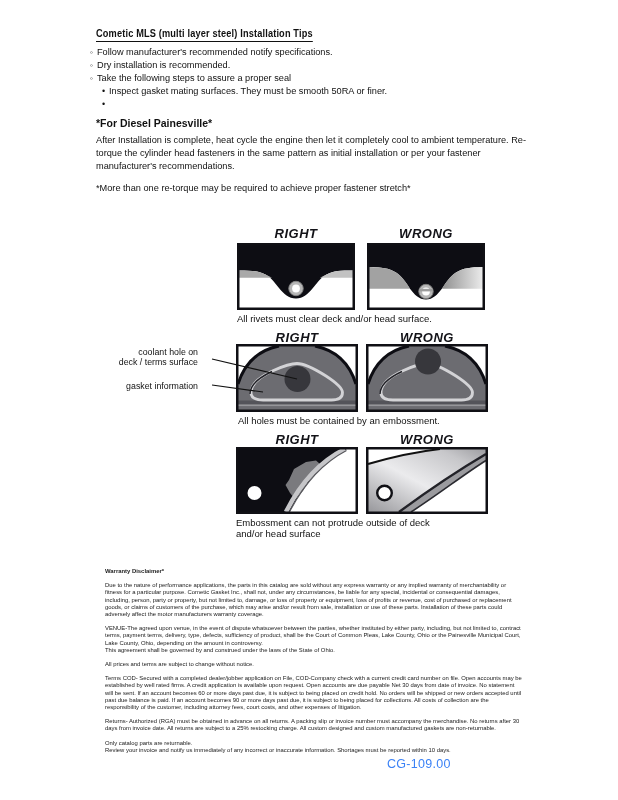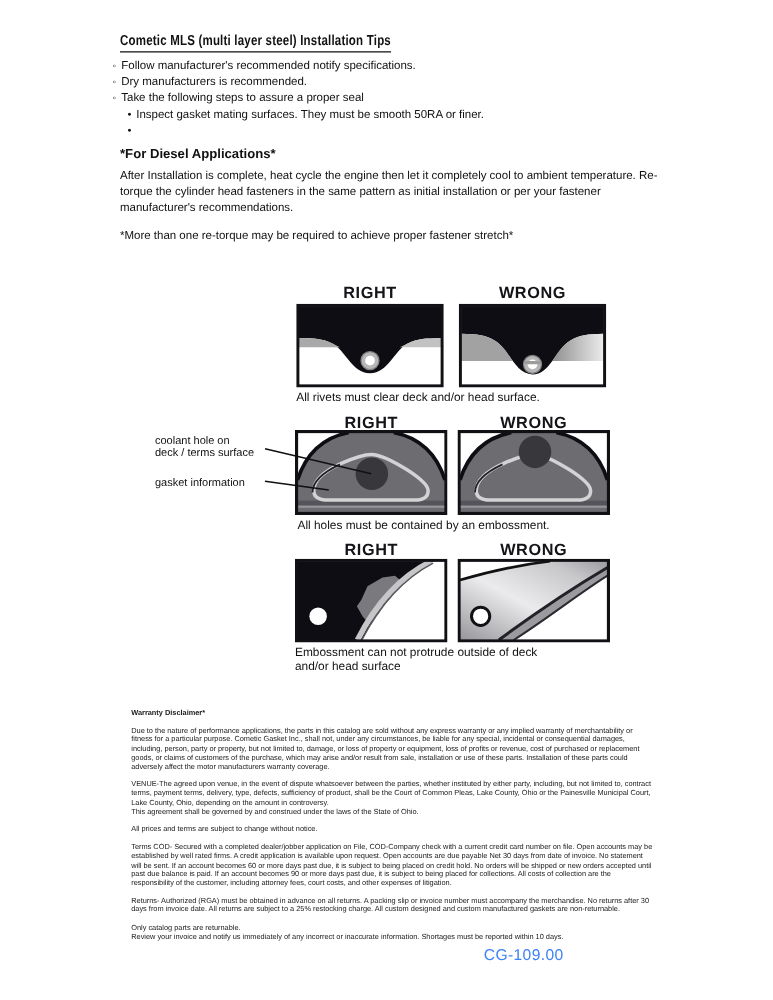--- a/index.html
+++ b/index.html
@@ -16,25 +16,25 @@
   }
   .tips{position:absolute;left:90px;top:46px;width:446px;font-size:9.2px;line-height:13px;}
   .tips .li{display:flex;}
   .tips .li .b1{width:7px;flex:0 0 auto;font-size:8px;line-height:13px;}
   .tips .li.sub{margin-left:12px;}
   .tips .li .b2{width:7px;flex:0 0 auto;font-size:9px;line-height:13px;}
   .diesel{position:absolute;left:96px;top:117px;width:442px;font-size:9.2px;line-height:13px;}
   .diesel .dheading{font-size:10.5px;font-weight:bold;margin:0 0 4px 0;}
   .diesel p{margin:0 0 9px 0;}
   
-  .dlabel{position:absolute;width:118px;text-align:center;font-size:13px;font-weight:bold;letter-spacing:.5px;color:#131318;}
+  .dlabel{position:absolute;width:118px;text-align:center;font-size:13px;font-weight:bold;letter-spacing:.5px;color:#131318;font-style:italic;}
   .dlabel.w122{width:122px;}
   .dbox{position:absolute;display:block;}
   .dcaption{position:absolute;font-size:9.5px;line-height:11px;color:#111;white-space:nowrap;}
-  .annlabel{position:absolute;left:124px;width:96px;text-align:left;font-size:8.8px;line-height:10px;color:#111;}
+  .annlabel{position:absolute;left:102px;width:96px;text-align:right;font-size:8.8px;line-height:10px;color:#111;}
   .annlines{position:absolute;left:210px;top:352px;pointer-events:none;z-index:5;}
   
   .warranty{position:absolute;left:105px;top:568px;width:419px;font-size:5.9px;line-height:7.2px;color:#1a1a1a;}
   .warranty .wheading{font-weight:bold;margin-bottom:7px;}
   .warranty p{margin:0 0 7px 0;}
   .warranty p.tight{margin-bottom:0;}
   .pagenum{position:absolute;left:387px;top:757px;font-size:12.5px;letter-spacing:.3px;color:#3b82f6;}
 </style>
 </head>
 <body>
@@ -43,37 +43,37 @@
 
   <div class="title">Cometic MLS (multi layer steel) Installation Tips</div>
 
   <div class="tips">
     <div class="li">
       <span class="b1">◦</span>
       <span>Follow manufacturer's recommended notify specifications.</span>
     </div>
     <div class="li">
       <span class="b1">◦</span>
-      <span>Dry manufacturers is recommended.</span>
+      <span>Dry installation is recommended.</span>
     </div>
     <div class="li">
       <span class="b1">◦</span>
       <span>Take the following steps to assure a proper seal</span>
     </div>
     <div class="li sub">
       <span class="b2">•</span>
       <span>Inspect gasket mating surfaces.  They must be smooth 50RA or finer.</span>
     </div>
     <div class="li sub">
       <span class="b2">•</span>
     </div>
   </div>
 
   <div class="diesel">
-    <div class="dheading">*For Diesel Applications*</div>
+    <div class="dheading">*For Diesel Painesville*</div>
     <p>After Installation is complete, heat cycle the engine then let it completely cool to ambient temperature. Re-torque the cylinder head fasteners in the same pattern as initial installation or per your fastener manufacturer's recommendations.</p>
     <p>*More than one re-torque may be required to achieve proper fastener stretch*</p>
   </div>
 
   <div class="dlabel" style="left:237px;top:226px;">RIGHT</div>
   <div class="dlabel" style="left:367px;top:226px;">WRONG</div>
 
   <svg class="dbox" style="left:237px;top:243px;" width="118" height="67" viewBox="0 0 118 67">
     <rect x="0" y="0" width="118" height="67" fill="#ffffff"></rect>
     <path d="M2,2 H116 V27.5 C103,27.5 97,27.8 89.5,31.5 C78.5,37 73.5,55.5 59,55.5 C44.5,55.5 39.5,37 28.5,31.5 C21,27.8 15,27.5 2,27.5 Z" fill="#0d0d13"></path>

